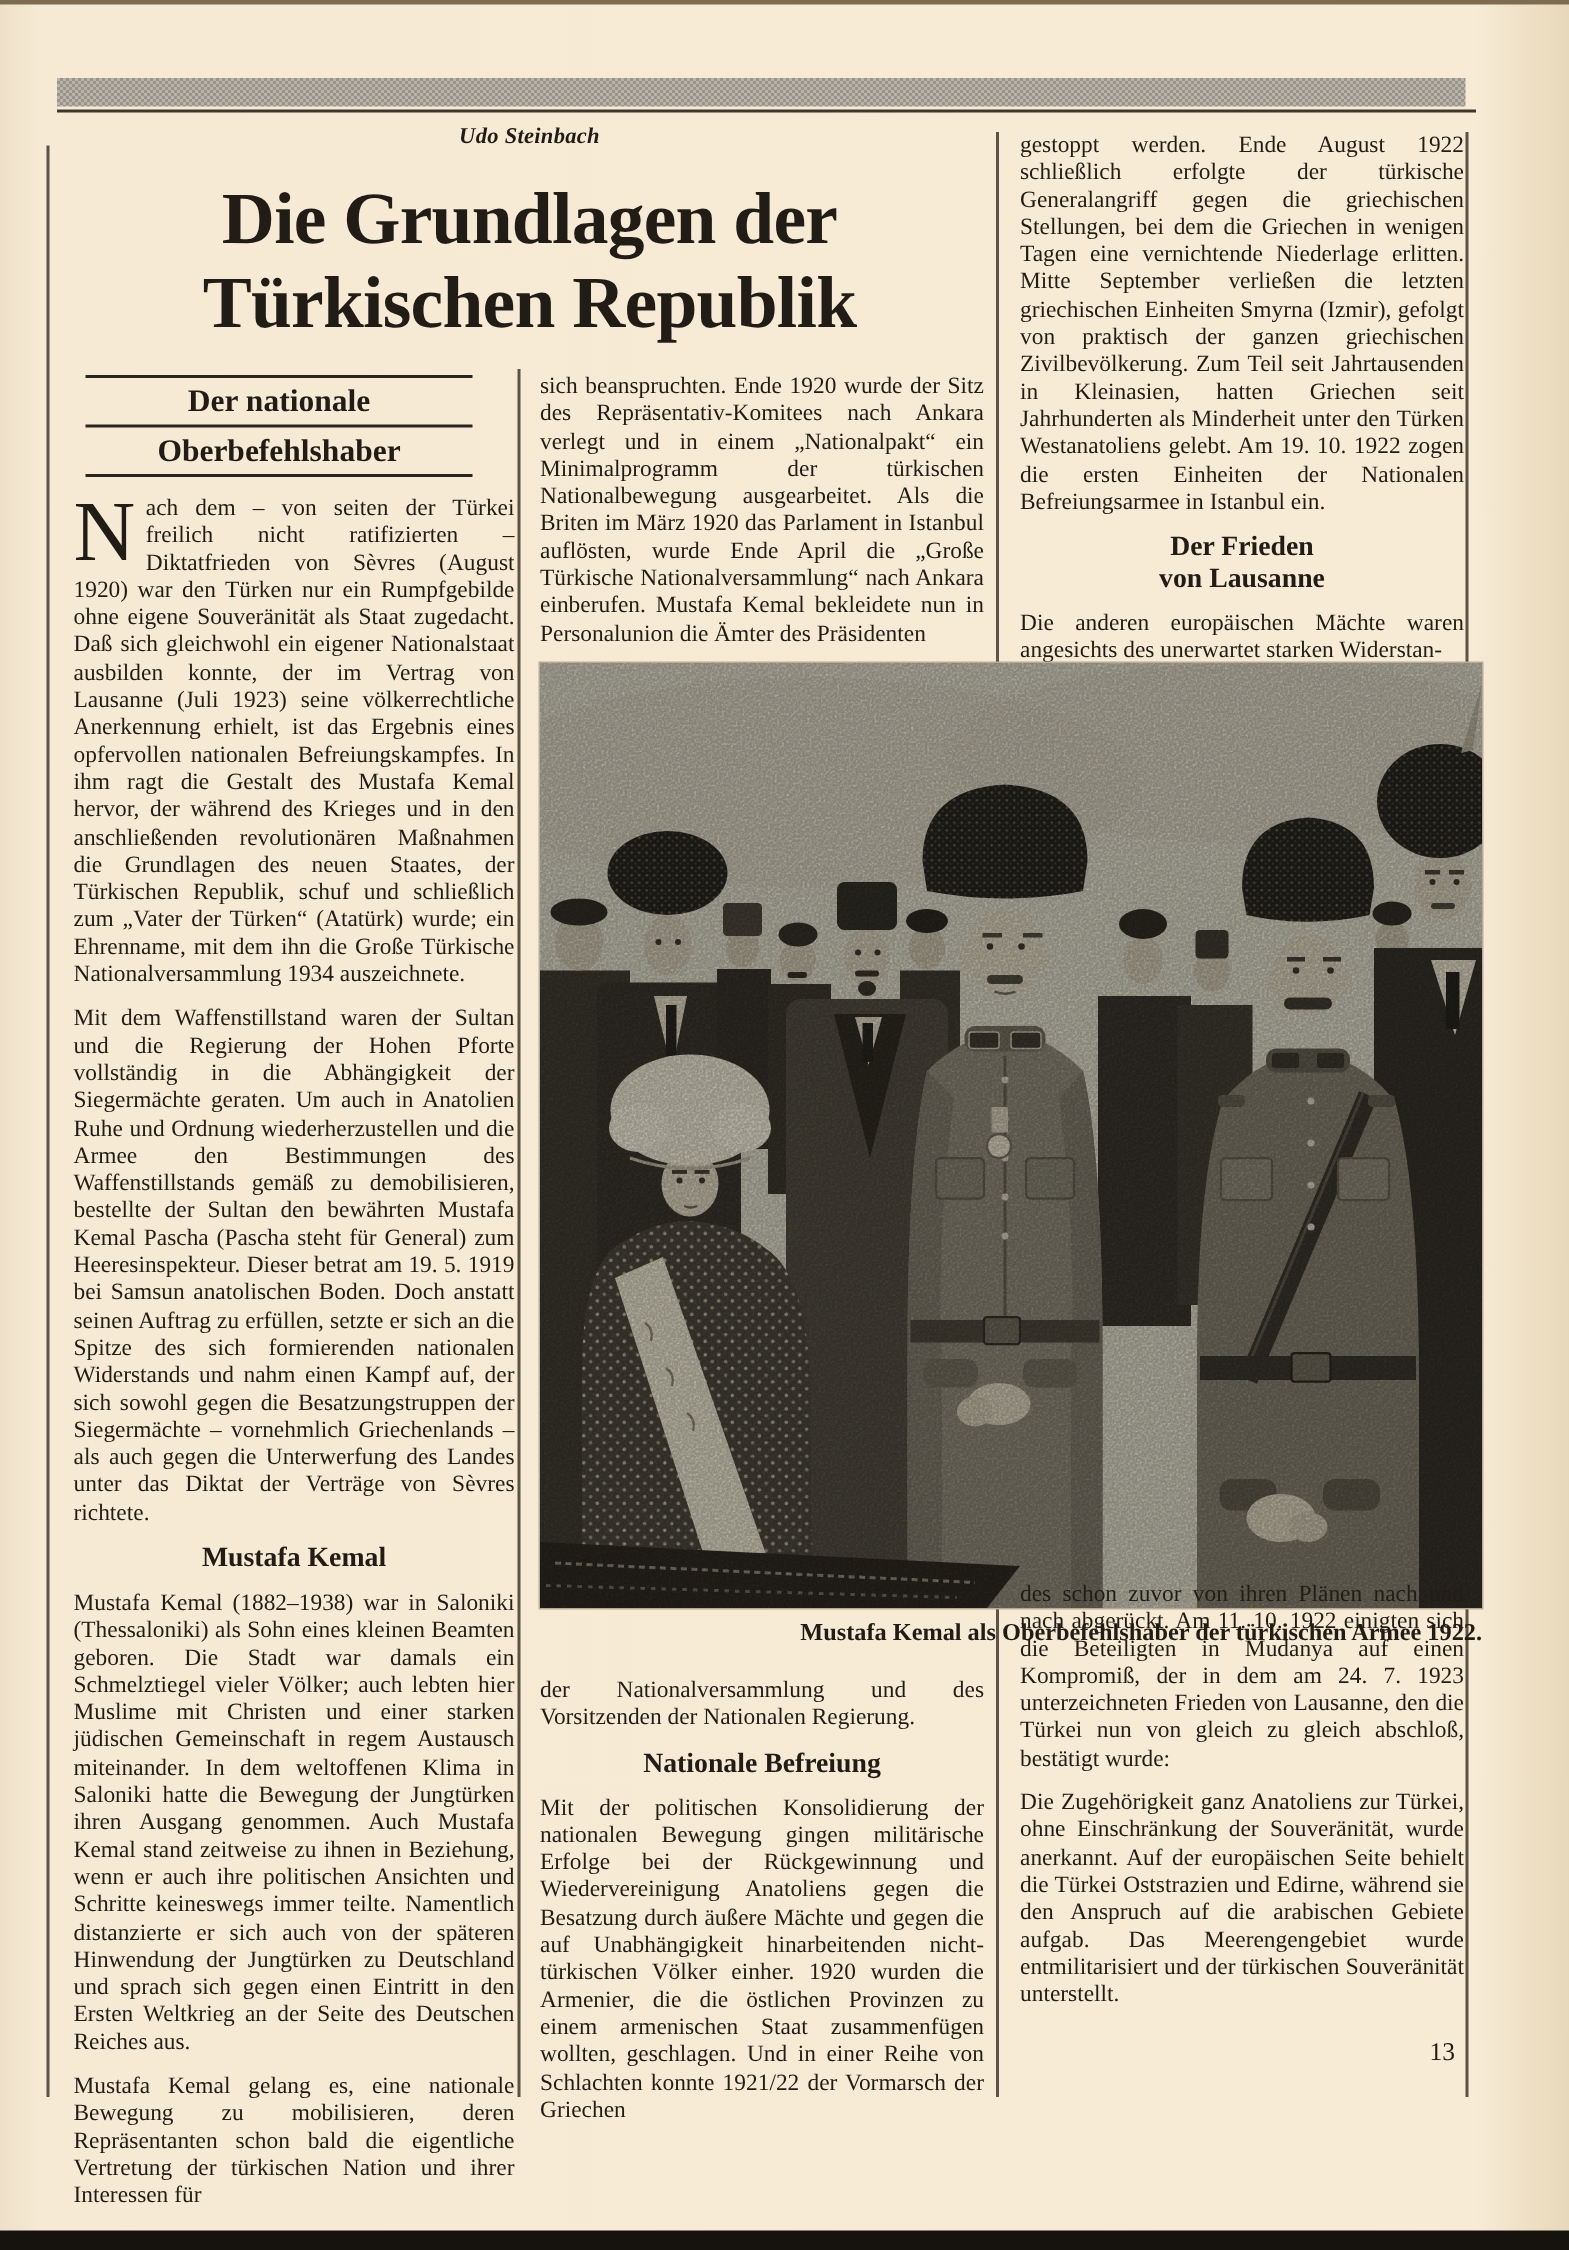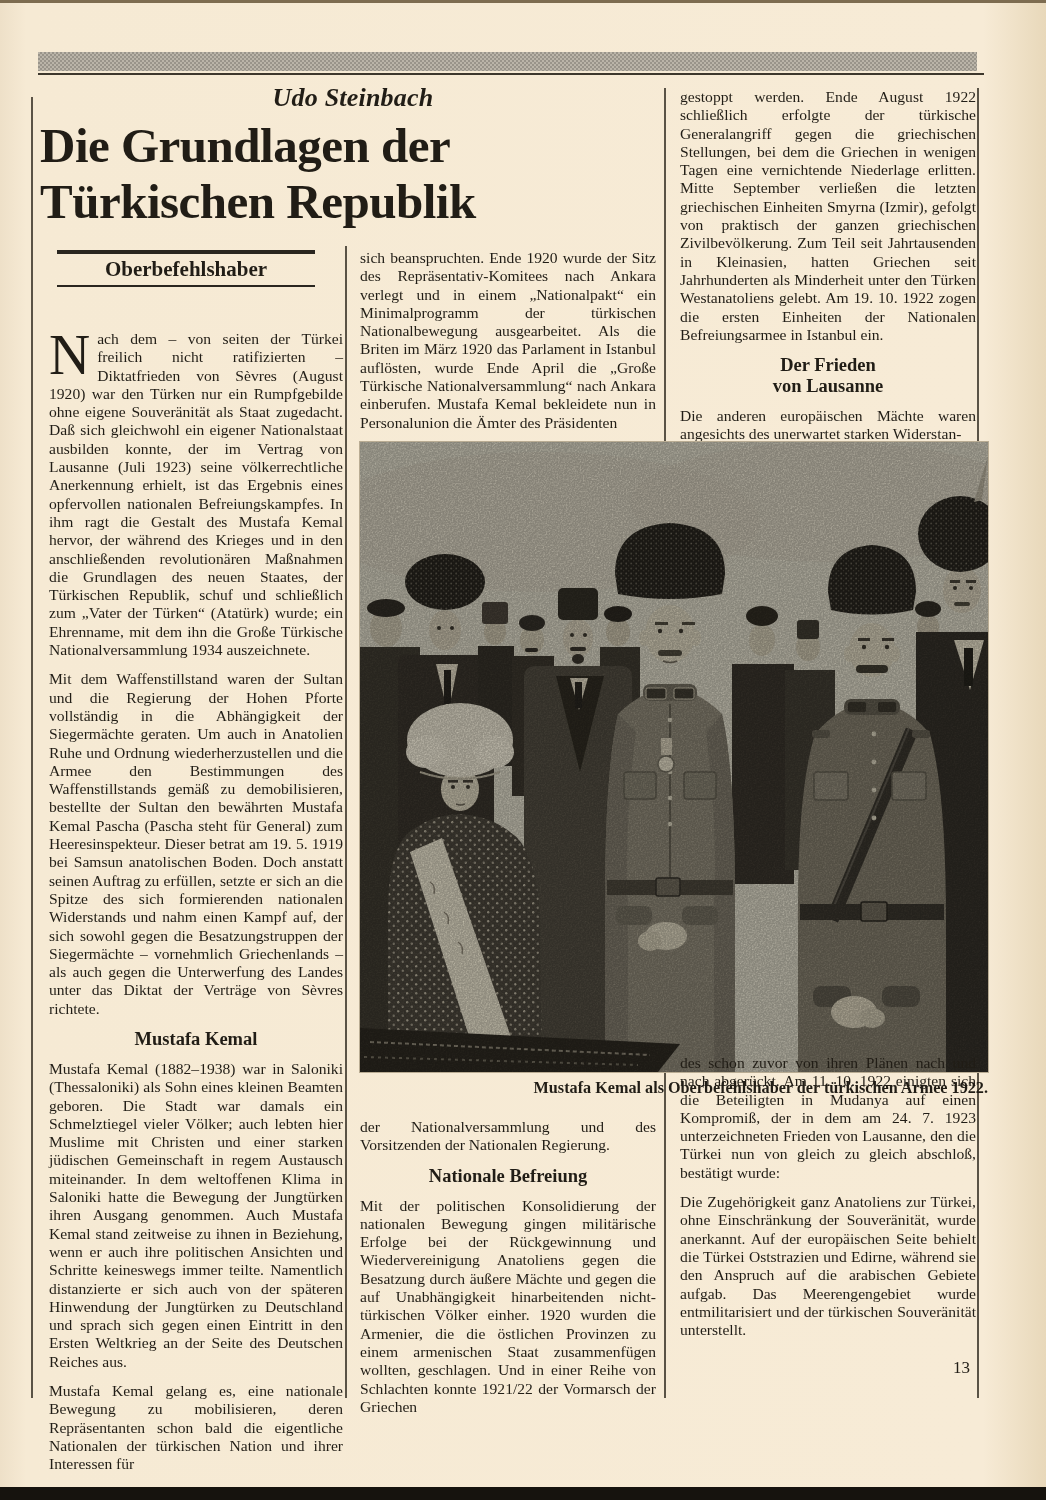--- a/index.html
+++ b/index.html
@@ -20,26 +20,26 @@
   }
   .pattern-underline{position:absolute;left:38px;top:73px;width:946px;height:2px;background:#3d372c;}
   .vrule{position:absolute;width:2px;background:#5a5346;}
   #vrule-left{left:31px;top:97px;height:1301px;}
   #vrule-c1{left:345px;top:246px;height:1152px;}
   #vrule-c2{left:664px;top:88px;height:1310px;}
   #vrule-right{left:977px;top:88px;height:1310px;}
 
   .author{
     position:absolute;left:48px;top:83px;width:610px;
-    text-align:center;font-size:26px;font-weight:bold;font-style:italic;
+    text-align:center;font-size:15px;font-weight:bold;font-style:italic;
     letter-spacing:.2px;
   }
   .title{
     position:absolute;left:40px;top:118px;width:626px;
-    font-size:49px;font-weight:bold;line-height:56px;
+    text-align:center;font-size:49px;font-weight:bold;line-height:56px;
     letter-spacing:-.5px;
   }
   .kicker{
     position:absolute;left:57px;top:250px;width:258px;
     text-align:center;font-weight:bold;font-size:21px;
   }
   .kicker .kline{border-top:2px solid #2a261f;}
   .kicker .ktext{padding:3px 0 4px 0;line-height:24px;}
 
   .col{
@@ -93,31 +93,32 @@
 
   <div class="author">Udo Steinbach</div>
 
   <div class="title">
     <div>Die Grundlagen der</div>
     <div>Türkischen Republik</div>
   </div>
 
   <div class="kicker">
     <div class="kline"></div>
+    <div class="ktext">Der nationale</div>
     <div class="kline"></div>
     <div class="ktext">Oberbefehlshaber</div>
     <div class="kline"></div>
   </div>
 
   <div class="col" id="col-left">
     <p><span class="dropcap">N</span><span>ach dem – von seiten der Türkei freilich nicht ratifizierten – Diktatfrieden von Sèvres (August 1920) war den Türken nur ein Rumpfgebilde ohne eigene Souveränität als Staat zugedacht. Daß sich gleichwohl ein eigener Nationalstaat ausbilden konnte, der im Vertrag von Lausanne (Juli 1923) seine völkerrechtliche Anerkennung erhielt, ist das Ergebnis eines opfervollen nationalen Befreiungskampfes. In ihm ragt die Gestalt des Mustafa Kemal hervor, der während des Krieges und in den anschließenden revolutionären Maßnahmen die Grundlagen des neuen Staates, der Türkischen Republik, schuf und schließlich zum „Vater der Türken“ (Atatürk) wurde; ein Ehrenname, mit dem ihn die Große Türkische Nationalversammlung 1934 auszeichnete.</span></p>
     <p>Mit dem Waffenstillstand waren der Sultan und die Regierung der Hohen Pforte vollständig in die Abhängigkeit der Siegermächte geraten. Um auch in Anatolien Ruhe und Ordnung wiederherzustellen und die Armee den Bestimmungen des Waffenstillstands gemäß zu demobilisieren, bestellte der Sultan den bewährten Mustafa Kemal Pascha (Pascha steht für General) zum Heeresinspekteur. Dieser betrat am 19. 5. 1919 bei Samsun anatolischen Boden. Doch anstatt seinen Auftrag zu erfüllen, setzte er sich an die Spitze des sich formierenden nationalen Widerstands und nahm einen Kampf auf, der sich sowohl gegen die Besatzungstruppen der Siegermächte – vornehmlich Griechenlands – als auch gegen die Unterwerfung des Landes unter das Diktat der Verträge von Sèvres richtete.</p>
     <div class="subhead">Mustafa Kemal</div>
     <p>Mustafa Kemal (1882–1938) war in Saloniki (Thessaloniki) als Sohn eines kleinen Beamten geboren. Die Stadt war damals ein Schmelztiegel vieler Völker; auch lebten hier Muslime mit Christen und einer starken jüdischen Gemeinschaft in regem Austausch miteinander. In dem weltoffenen Klima in Saloniki hatte die Bewegung der Jungtürken ihren Ausgang genommen. Auch Mustafa Kemal stand zeitweise zu ihnen in Beziehung, wenn er auch ihre politischen Ansichten und Schritte keineswegs immer teilte. Namentlich distanzierte er sich auch von der späteren Hinwendung der Jungtürken zu Deutschland und sprach sich gegen einen Eintritt in den Ersten Weltkrieg an der Seite des Deutschen Reiches aus.</p>
-    <p>Mustafa Kemal gelang es, eine nationale Bewegung zu mobilisieren, deren Repräsentanten schon bald die eigentliche Nationalen der türkischen Nation und ihrer Interessen für</p>
+    <p>Mustafa Kemal gelang es, eine nationale Bewegung zu mobilisieren, deren Repräsentanten schon bald die eigentliche Vertretung der türkischen Nation und ihrer Interessen für</p>
   </div>
 
   <div class="col" id="col-mid-top">
     <p>sich beanspruchten. Ende 1920 wurde der Sitz des Repräsentativ-Komitees nach Ankara verlegt und in einem „Nationalpakt“ ein Minimalprogramm der türkischen Nationalbewegung ausgearbeitet. Als die Briten im März 1920 das Parlament in Istanbul auflösten, wurde Ende April die „Große Türkische Nationalversammlung“ nach Ankara einberufen. Mustafa Kemal bekleidete nun in Personalunion die Ämter des Präsidenten</p>
   </div>
 
   <div class="col" id="col-right-top">
     <p>gestoppt werden. Ende August 1922 schließlich erfolgte der türkische Generalangriff gegen die griechischen Stellungen, bei dem die Griechen in wenigen Tagen eine vernichtende Niederlage erlitten. Mitte September verließen die letzten griechischen Einheiten Smyrna (Izmir), gefolgt von praktisch der ganzen griechischen Zivilbevölkerung. Zum Teil seit Jahrtausenden in Kleinasien, hatten Griechen seit Jahrhunderten als Minderheit unter den Türken Westanatoliens gelebt. Am 19. 10. 1922 zogen die ersten Einheiten der Nationalen Befreiungsarmee in Istanbul ein.</p>
     <div class="subhead">
       <div>Der Frieden</div>

